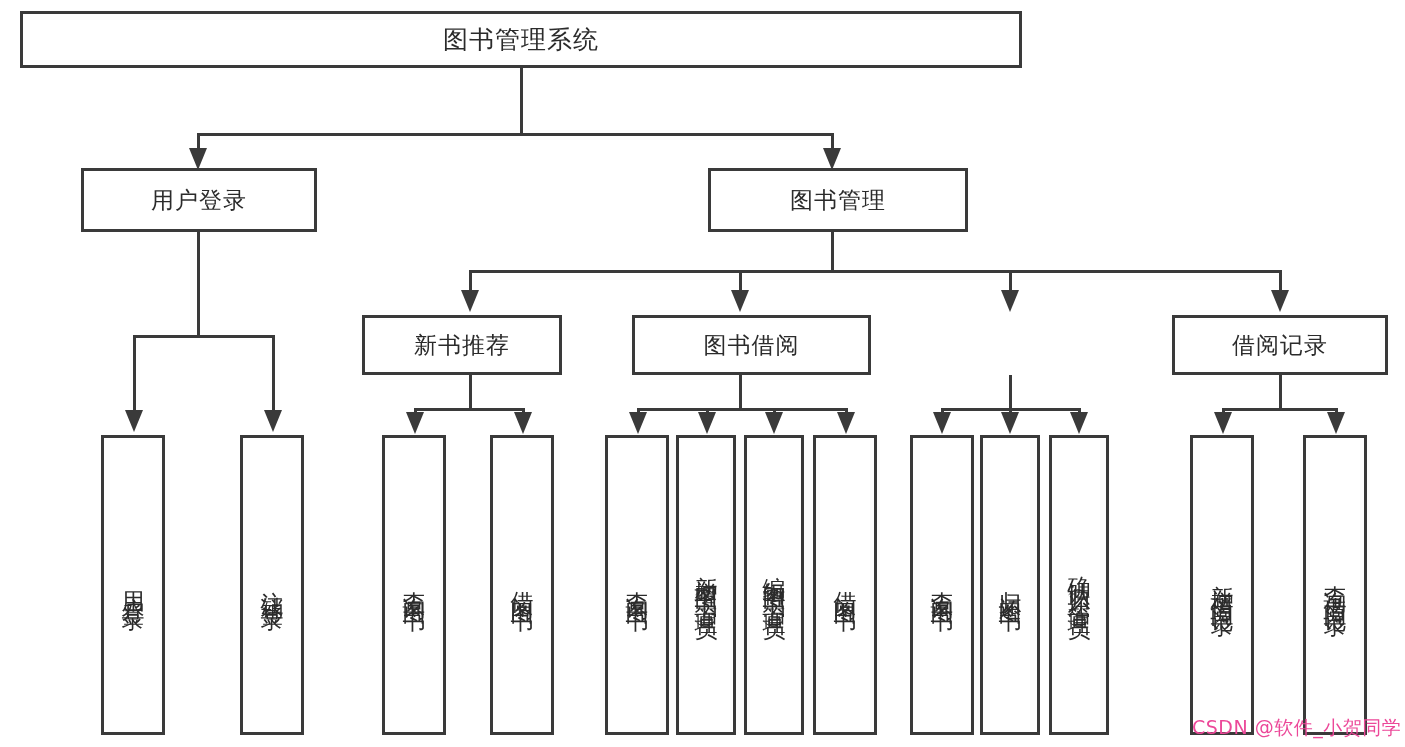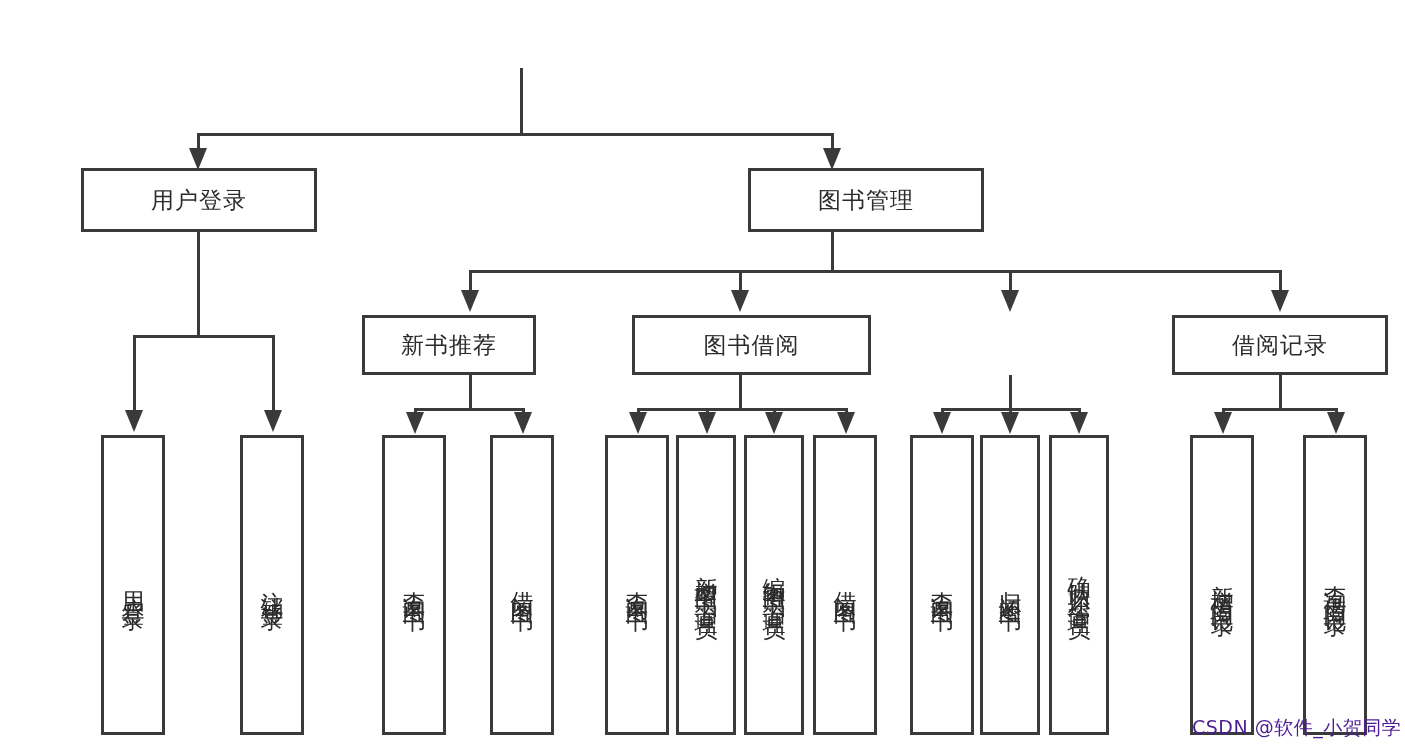--- a/index.html
+++ b/index.html
@@ -64,44 +64,47 @@
     height: 0;
     border-left: 9px solid transparent;
     border-right: 9px solid transparent;
     border-top: 22px solid #3a3a3a;
   }
 
   
   #watermark {
     position: absolute;
     font-size: 19px;
-    color: #4c1d95;
+    color: #ec4899;
     white-space: nowrap;
     letter-spacing: 0.5px;
     pointer-events: none;
   }
 </style>
 </head>
 <body>
 
 <div id="diagram-root">
 
+  <div class="node root" style="left:20px; top:11px; width:1002px; height:57px;">
+    <span>图书管理系统</span>
+  </div>
 
   <div class="vline" style="left:520px; top:68px; height:67px;"></div>
   <div class="hline" style="left:197px; top:133px; width:637px;"></div>
   <div class="vline" style="left:197px; top:133px; height:27px;"></div>
   <div class="arrow" style="left:189px; top:148px;"></div>
   <div class="vline" style="left:831px; top:133px; height:27px;"></div>
   <div class="arrow" style="left:823px; top:148px;"></div>
 
   <div class="node branch" style="left:81px; top:168px; width:236px; height:64px;">
     <span>用户登录</span>
   </div>
 
-  <div class="node branch" style="left:748px; top:168px; width:236px; height:64px;">
+  <div class="node branch" style="left:708px; top:168px; width:260px; height:64px;">
     <span>图书管理</span>
   </div>
 
   <div class="vline" style="left:197px; top:232px; height:106px;"></div>
   <div class="hline" style="left:133px; top:335px; width:142px;"></div>
   <div class="vline" style="left:133px; top:335px; height:80px;"></div>
   <div class="arrow" style="left:125px; top:410px;"></div>
   <div class="vline" style="left:272px; top:335px; height:80px;"></div>
   <div class="arrow" style="left:264px; top:410px;"></div>
 
@@ -113,21 +116,21 @@
 
   <div class="vline" style="left:739px; top:270px; height:25px;"></div>
   <div class="arrow" style="left:731px; top:290px;"></div>
 
   <div class="vline" style="left:1009px; top:270px; height:25px;"></div>
   <div class="arrow" style="left:1001px; top:290px;"></div>
 
   <div class="vline" style="left:1279px; top:270px; height:25px;"></div>
   <div class="arrow" style="left:1271px; top:290px;"></div>
 
-  <div class="node branch" style="left:362px; top:315px; width:174px; height:60px;">
+  <div class="node branch" style="left:362px; top:315px; width:200px; height:60px;">
     <span>新书推荐</span>
   </div>
   <div class="node branch" style="left:632px; top:315px; width:239px; height:60px;">
     <span>图书借阅</span>
   </div>
   <div class="node branch" style="left:1172px; top:315px; width:216px; height:60px;">
     <span>借阅记录</span>
   </div>
 
   <div class="vline" style="left:469px; top:375px; height:36px;"></div>

